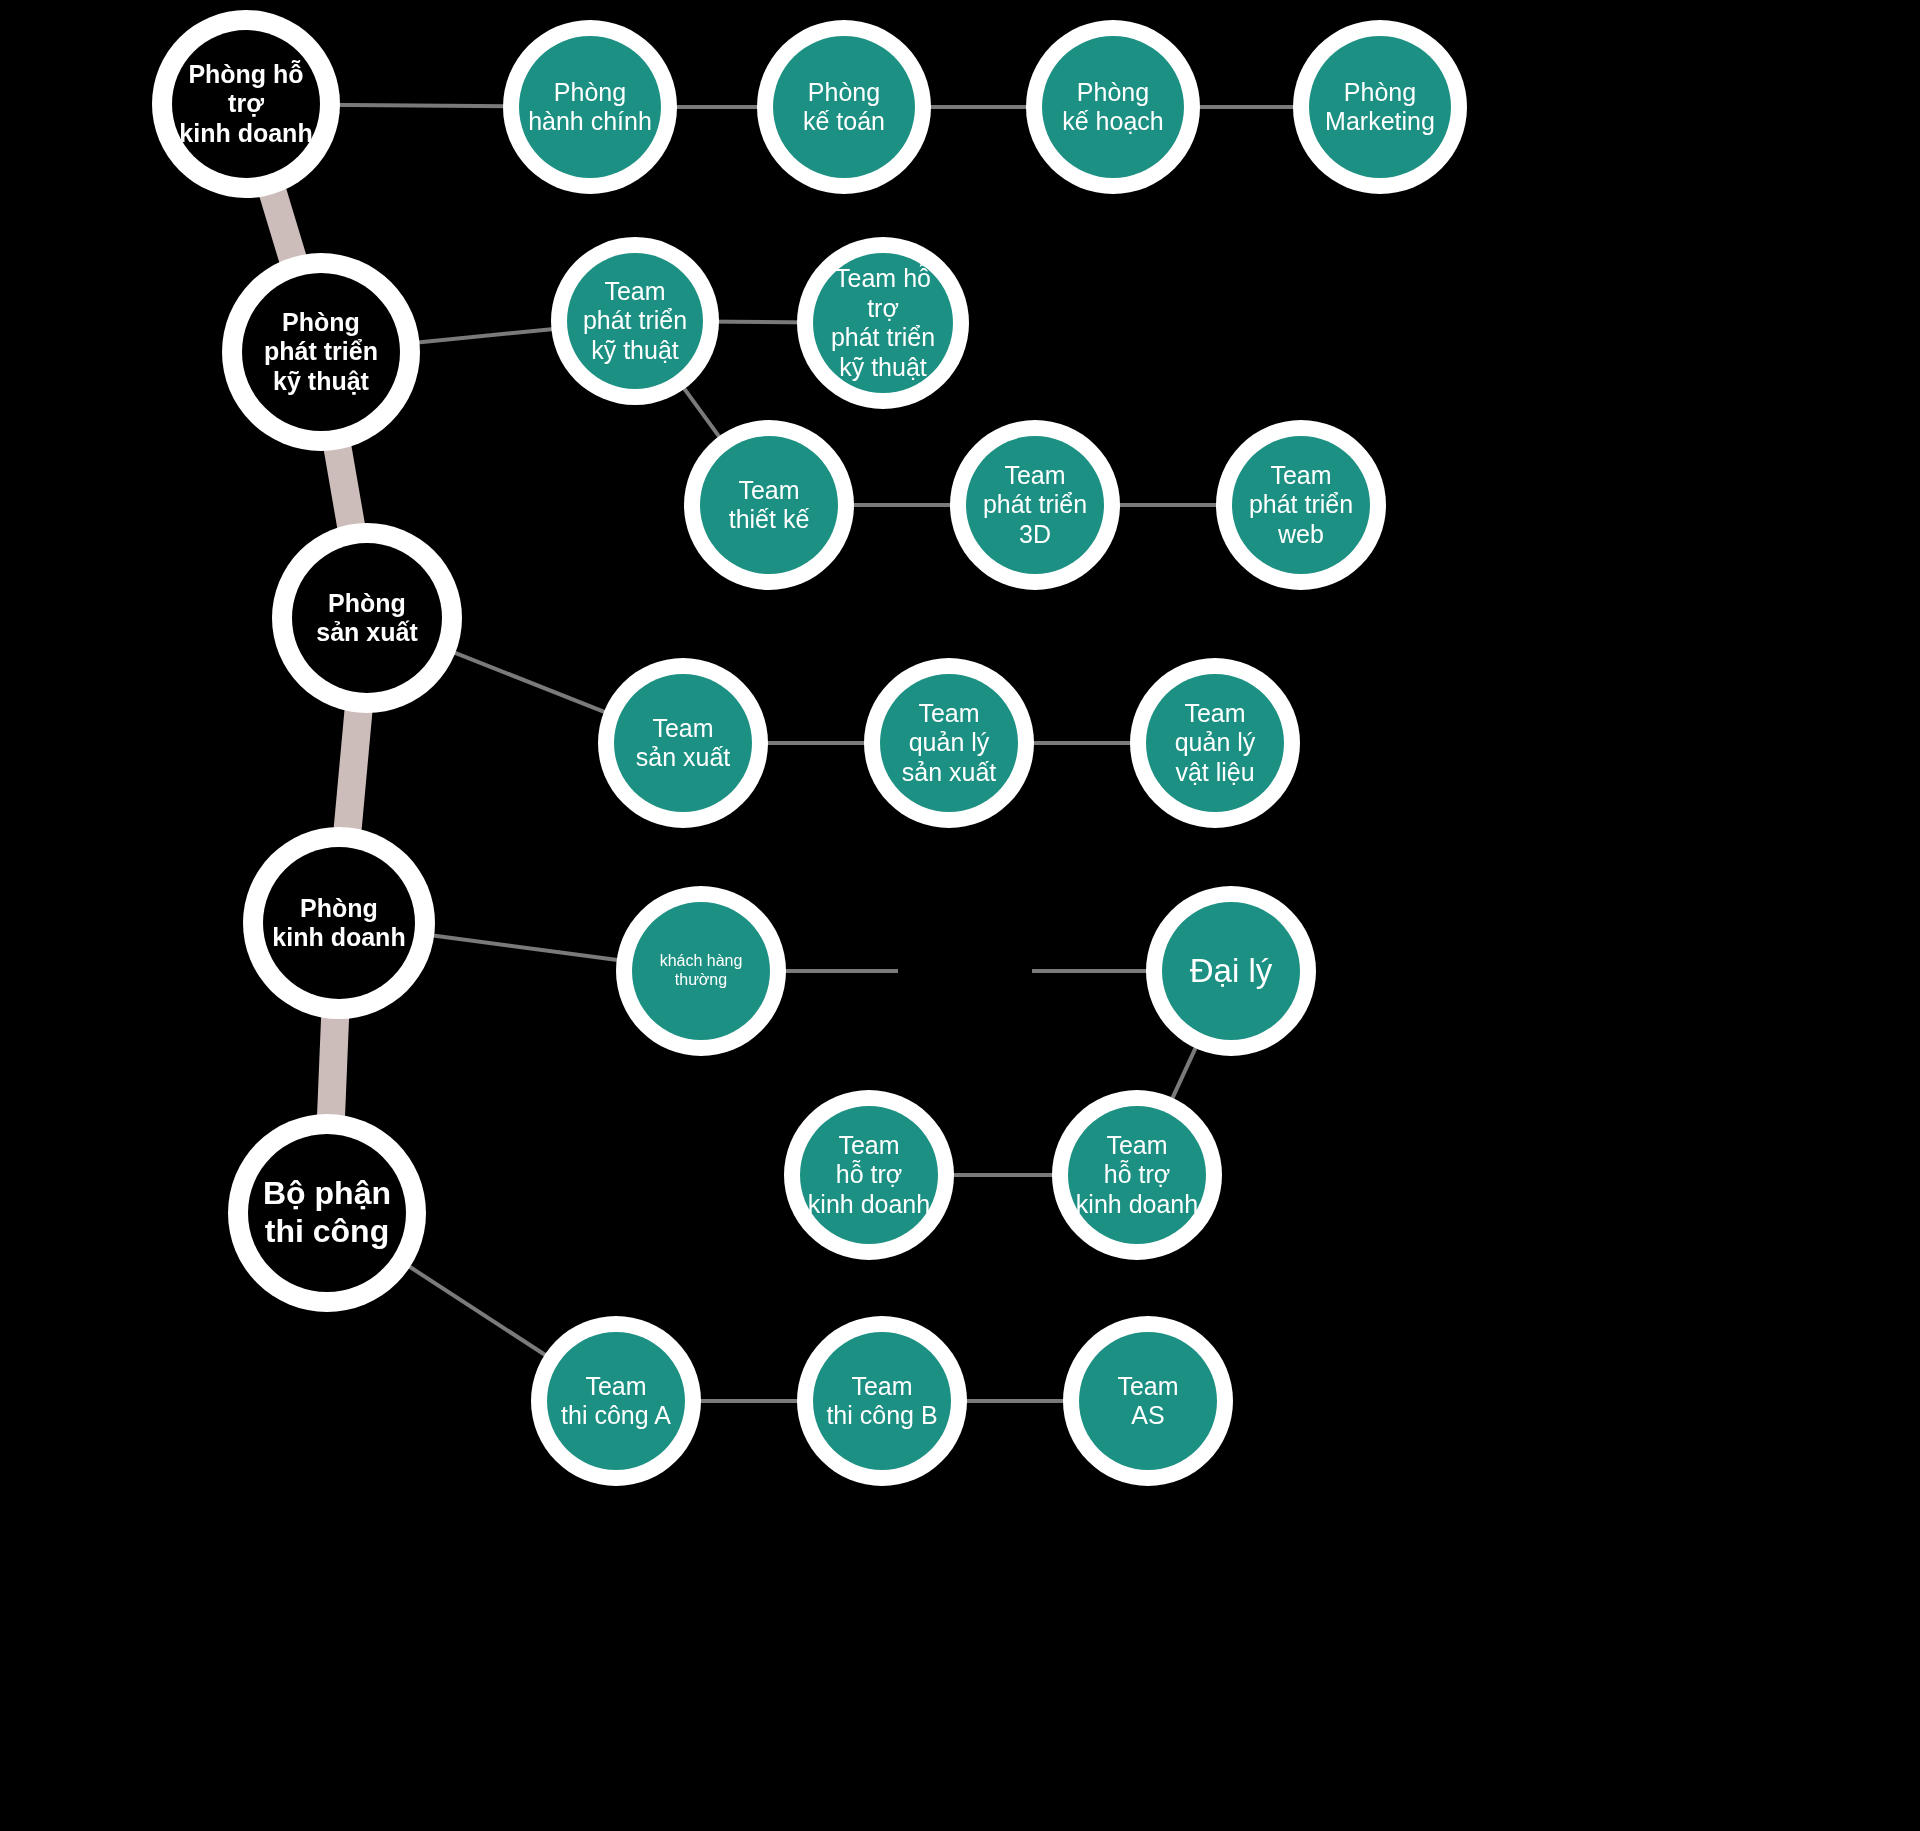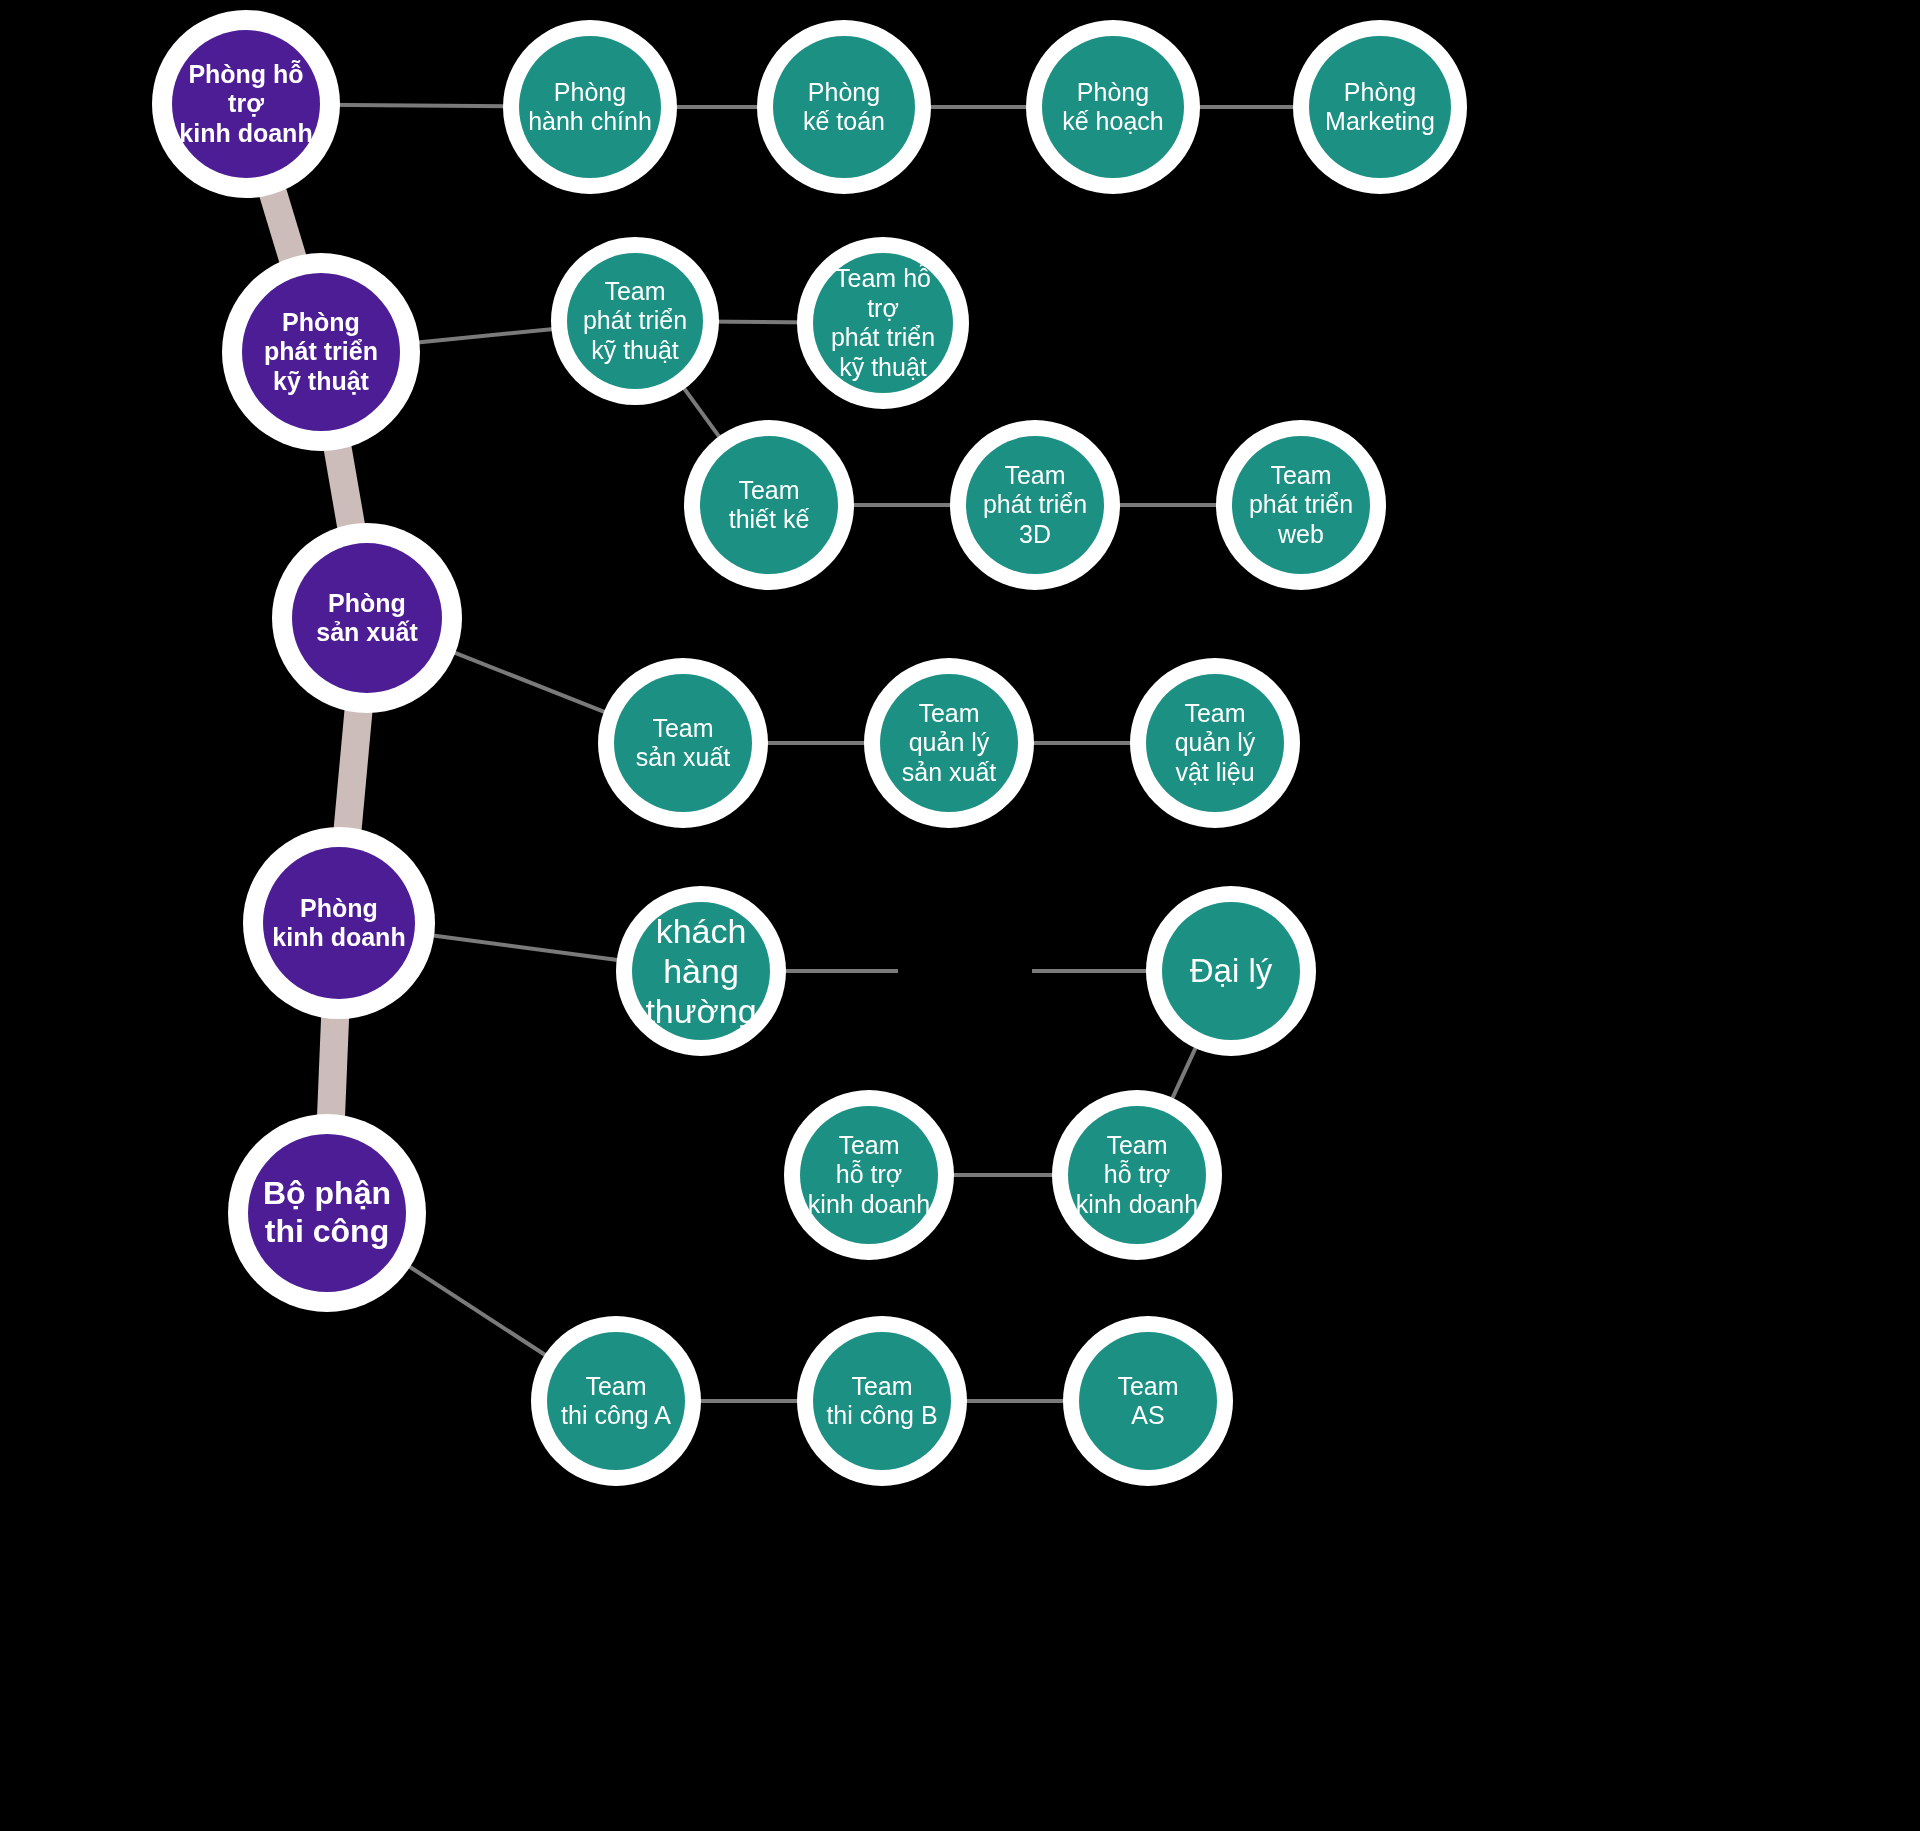--- a/index.html
+++ b/index.html
@@ -18,21 +18,21 @@
   }
   .node .disc{
     border-radius:50%;
     width:100%;height:100%;
     display:flex;align-items:center;justify-content:center;
     text-align:center;
     color:#ffffff;
     box-sizing:border-box;
     line-height:1.18;
   }
-  .node.main .disc{ background:#4c1d95; font-weight:bold; }
+  .node.main .disc{ background:#000000; font-weight:bold; }
   .node.sub  .disc{ background:#1C9183; font-weight:normal; }
   .lbl{display:block;padding:0 6px;white-space:pre-line;}
 </style>
 </head>
 <body>
 
 <div id="stage">
   <svg id="edges">
       <line x1="263.94724799978644" y1="163.34556671929388" x2="301.60539329055337" y2="287.8685004807631" stroke="#CCBCBA" stroke-width="28"></line>
       <line x1="332.4170075920055" y1="418.020087379858" x2="356.264604801547" y2="555.9214103741633" stroke="#CCBCBA" stroke-width="28"></line>
@@ -155,21 +155,21 @@
 vật liệu</span>
       </div>
     </div>
     <div class="node main" style="left: 243px; top: 827px; width: 192px; height: 192px; padding: 20px;">
       <div class="disc" style="font-size: 25px;">
         <span class="lbl">Phòng
 kinh doanh</span>
       </div>
     </div>
     <div class="node sub" style="left: 616px; top: 886px; width: 170px; height: 170px; padding: 16px;">
-      <div class="disc" style="font-size: 34px; text-align: center;">
+      <div class="disc" style="font-size: 16px; text-align: center;">
         <span class="lbl">khách hàng
 thường</span>
       </div>
     </div>
     <div class="node sub" style="left: 1146px; top: 886px; width: 170px; height: 170px; padding: 16px;">
       <div class="disc" style="font-size: 33px;">
         <span class="lbl">Đại lý</span>
       </div>
     </div>
     <div class="node sub" style="left: 784px; top: 1090px; width: 170px; height: 170px; padding: 16px;">

